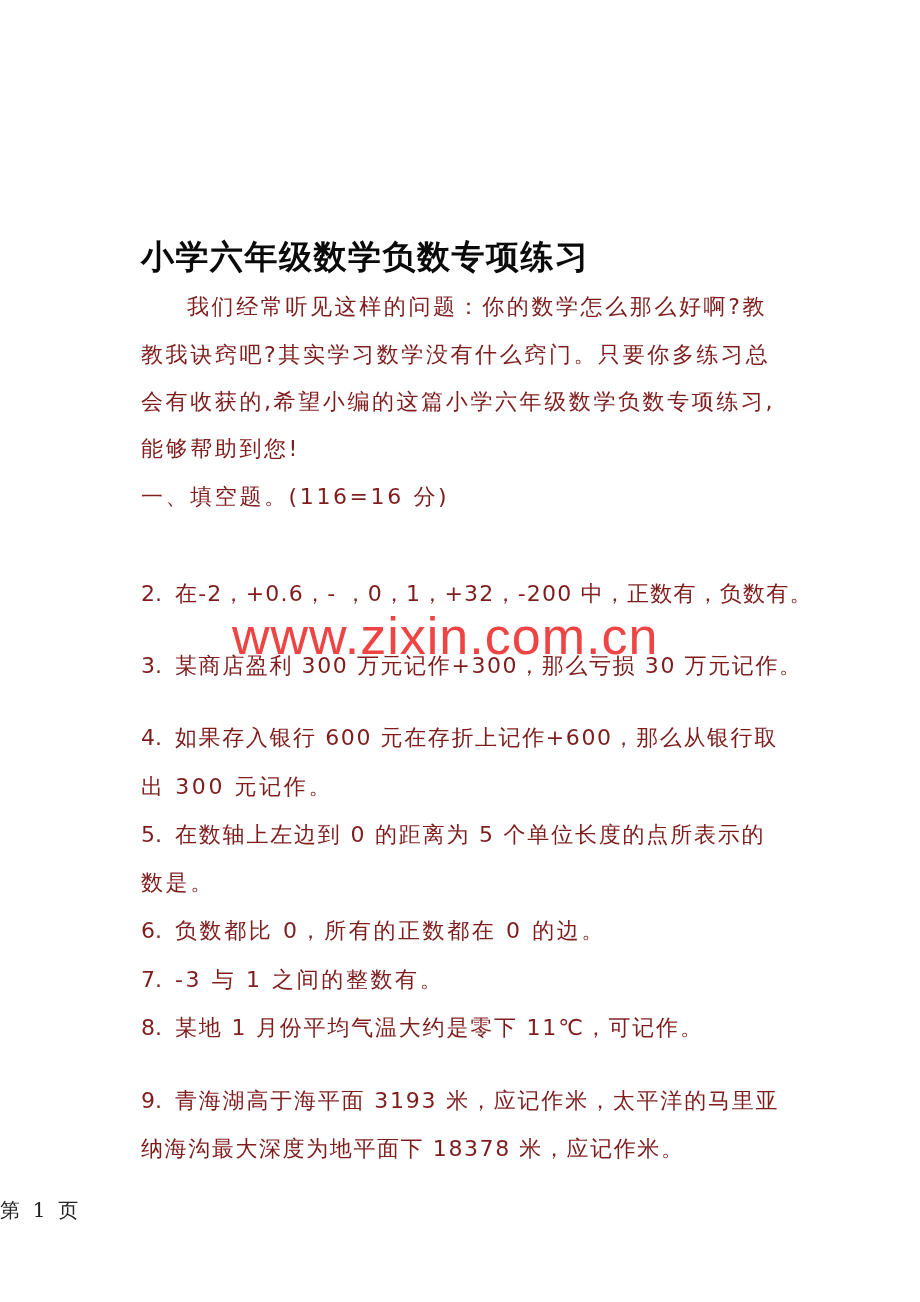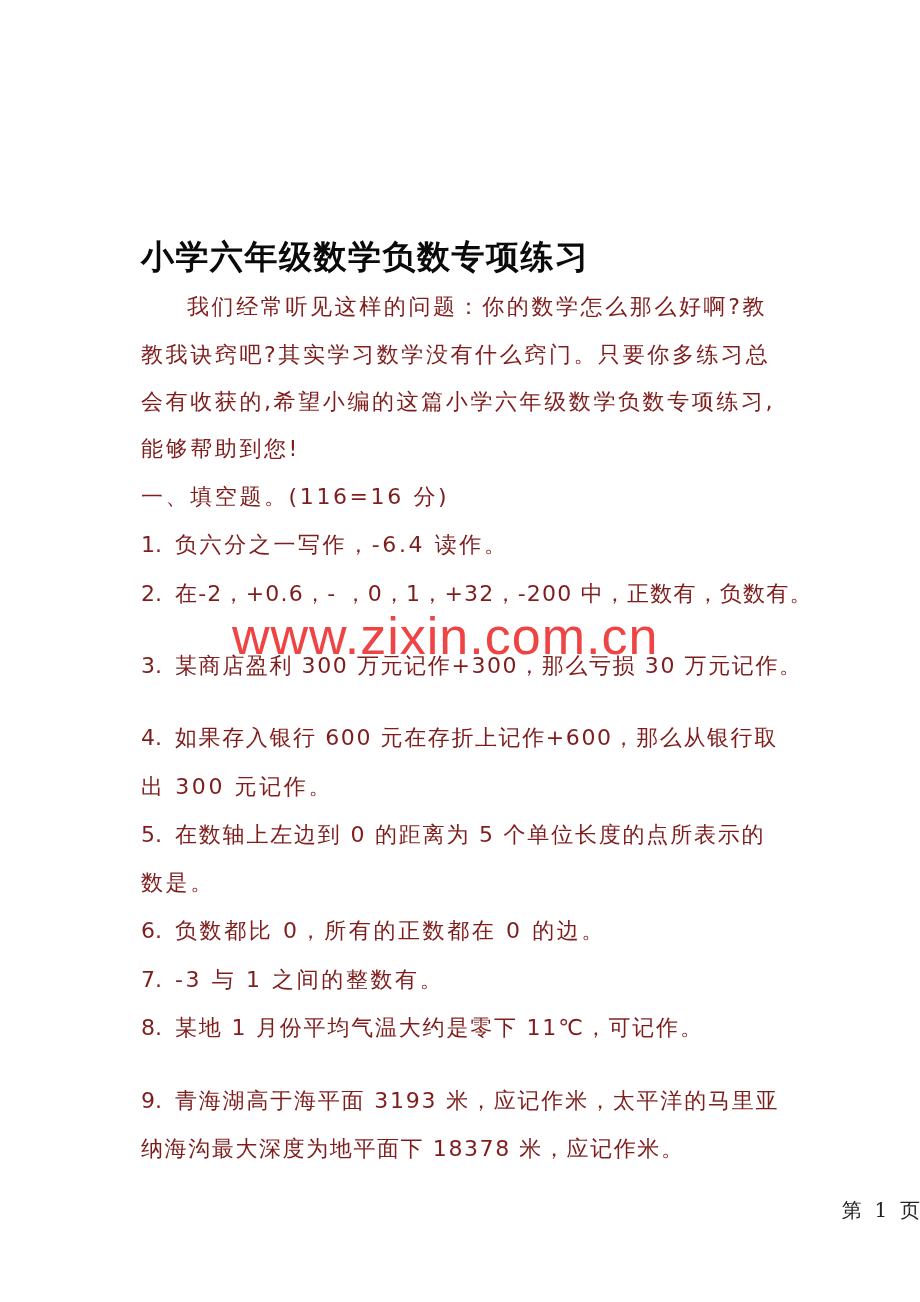--- a/index.html
+++ b/index.html
@@ -58,21 +58,21 @@
       color: #ef4444;
       letter-spacing: 1px;
       white-space: nowrap;
       pointer-events: none;
     }
     .footer {
       position: absolute;
       left: 0;
       width: 920px;
       top: 1196px;
-      text-align: right;
+      text-align: left;
       font-family: "DejaVu Serif", "Liberation Serif", serif;
       font-size: 20px;
       line-height: 28px;
       color: #222222;
       white-space: pre;
     }
   </style>
 </head>
 <body>
 
@@ -80,23 +80,20 @@
 
   <div class="title">小学六年级数学负数专项练习</div>
 
   <div class="line indent" style="top:292px">我们经常听见这样的问题：你的数学怎么那么好啊?教</div>
   <div class="line" style="top:387px">会有收获的,希望小编的这篇小学六年级数学负数专项练习,</div>
   <div class="line" style="top:340px">教我诀窍吧?其实学习数学没有什么窍门。只要你多练习总</div>
   <div class="line" style="top:434px">能够帮助到您!</div>
 
   <div class="line" style="top:482px">一、填空题。(116=16 分)</div>
 
-  <div class="line" style="top:530px">
-    <span class="qnum">1.</span><span>负六分之一写作，-6.4 读作。</span>
-  </div>
 
   <div class="line" style="top:579px; letter-spacing:1.2px">
     <span class="qnum">2.</span><span>在-2，+0.6，- ，0，1，+32，-200 中，正数有，负数有。</span>
   </div>
 
   <div class="watermark">www.zixin.com.cn</div>
 
   <div class="line" style="top:651px; letter-spacing:1.6px">
     <span class="qnum">3.</span><span>某商店盈利 300 万元记作+300，那么亏损 30 万元记作。</span>
   </div>

